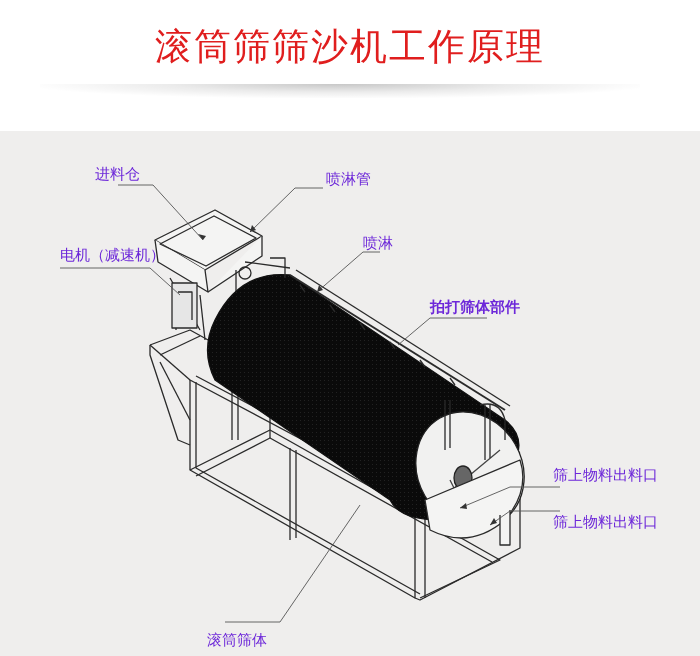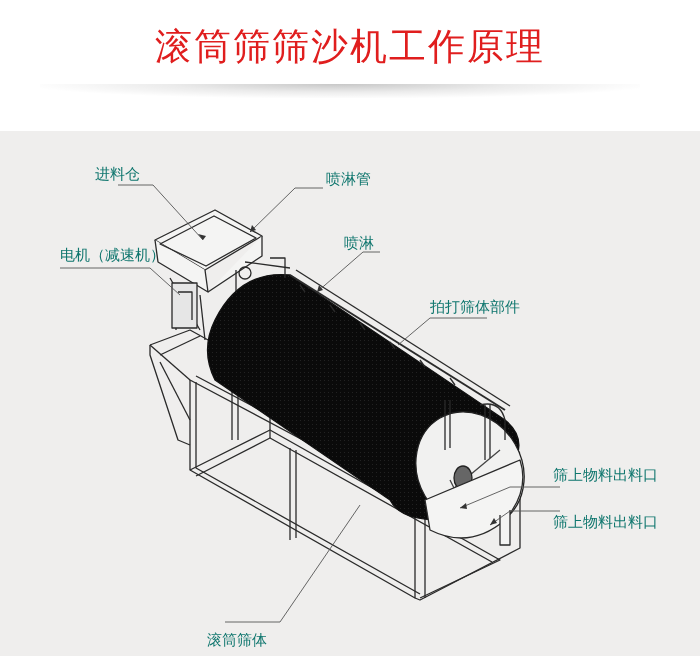--- a/index.html
+++ b/index.html
@@ -19,21 +19,21 @@
   .shadow-bar {
     position: absolute; left: 40px; top: 84px; width: 600px; height: 14px;
     background: radial-gradient(ellipse at 50% 0%, rgba(0,0,0,0.22) 0%, rgba(0,0,0,0.08) 40%, rgba(0,0,0,0) 75%);
   }
   .diagram {
     position: absolute; left: 0; top: 131px; width: 700px; height: 525px;
     background: #efeeed;
   }
   .diagram svg { position: absolute; left: 0; top: 0; }
   .label {
-    position: absolute; font-size: 15px; color: #0f766e; white-space: nowrap;
+    position: absolute; font-size: 15px; color: #6d28d9; white-space: nowrap;
   }
 </style>
 </head>
 <body>
 
 <div class="header">
   <div class="title">滚筒筛筛沙机工作原理</div>
   <div class="shadow-bar"></div>
 </div>
 
@@ -126,18 +126,18 @@
       <polygon points="250,232 252,225 256,230"></polygon>
       <polygon points="317,292 319,285 323,290"></polygon>
       <polygon points="460,508 466,503 467,509"></polygon>
       <polygon points="490,525 494,518 497,523"></polygon>
     </g>
   </svg>
 
   <div class="label" style="left:95px; top:34px;">进料仓</div>
   <div class="label" style="left:296px; top:39px;padding-left:30px;">喷淋管</div>
   <div class="label" style="left:24px; top:115px;margin-left:36px;">电机（减速机）</div>
-  <div class="label" style="left:344px; top:103px;">喷淋</div>
-  <div class="label" style="left:430px; top:167px;">拍打筛体部件</div>
+  <div class="label" style="left:363px; top:103px;">喷淋</div>
+  <div class="label" style="left:430px; top:167px;font-weight:bold;">拍打筛体部件</div>
   <div class="label" style="left:553px; top:335px;text-align:center;">筛上物料出料口</div>
   <div class="label" style="left:553px; top:382px;">筛上物料出料口</div>
   <div class="label" style="left:207px; top:500px;">滚筒筛体</div>
 </div>
 
 </body></html>

